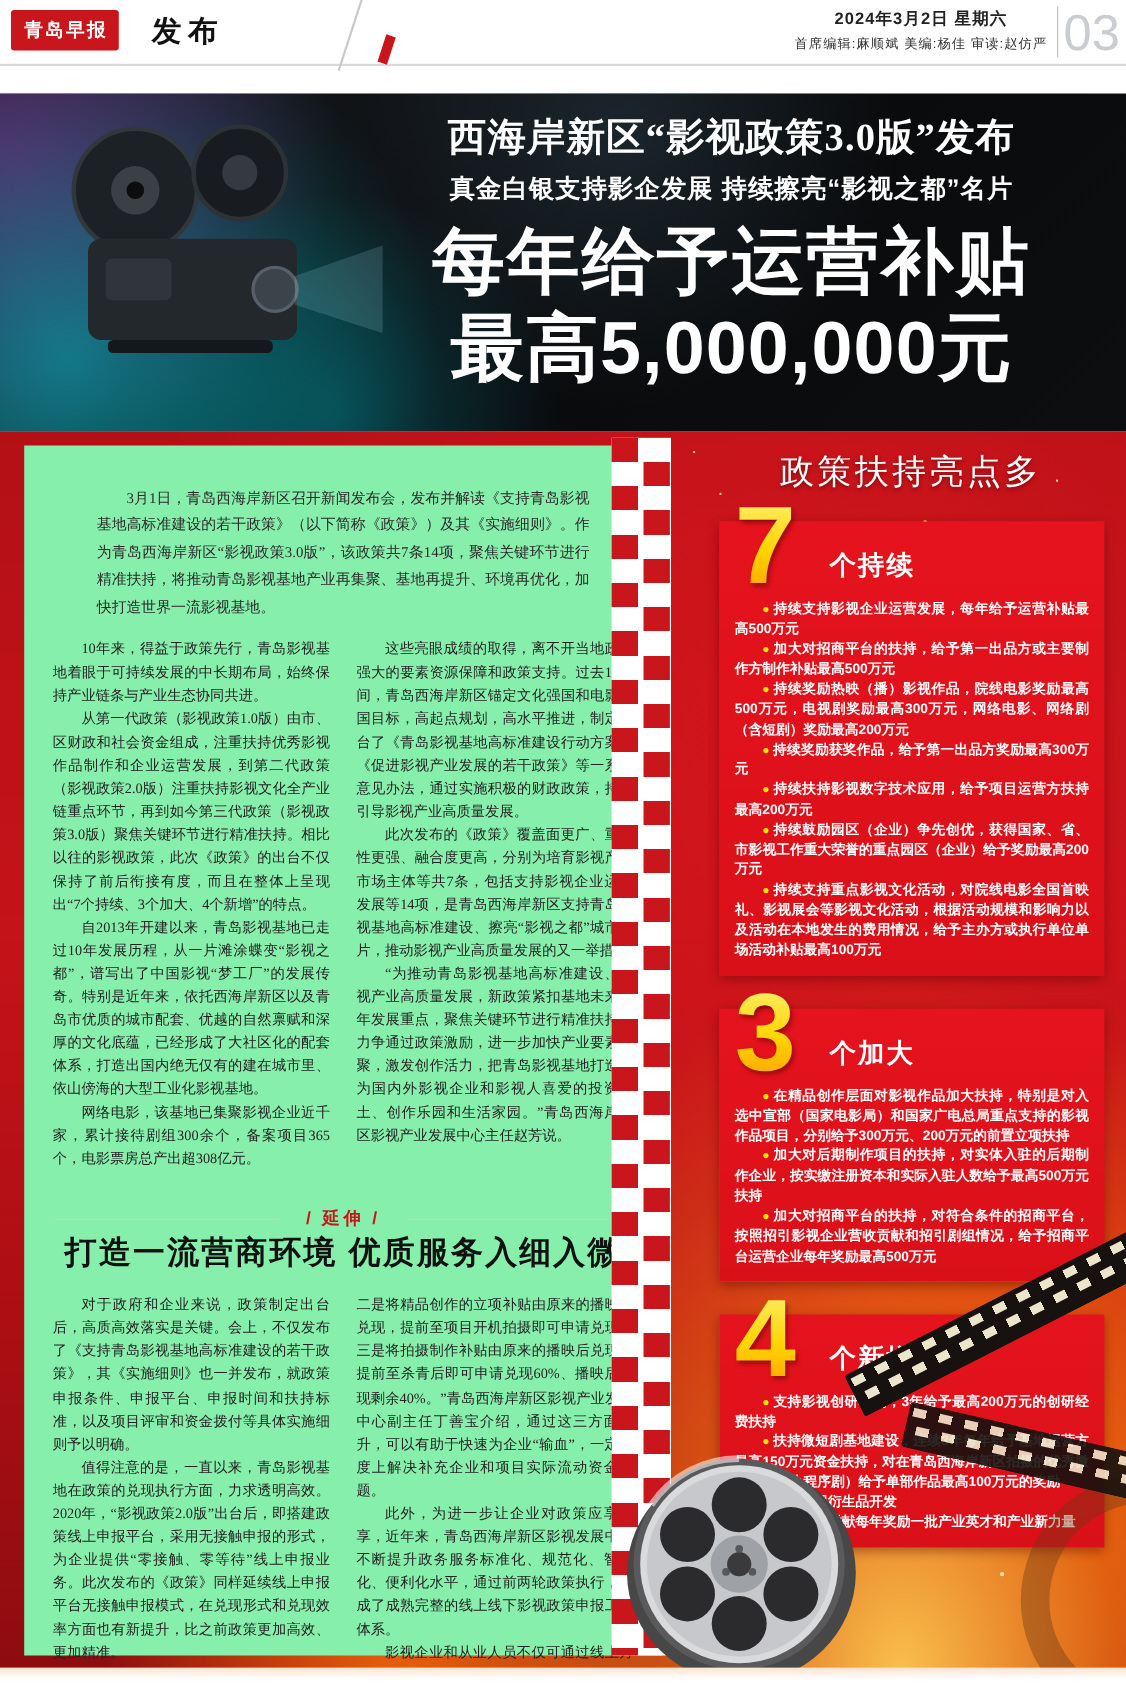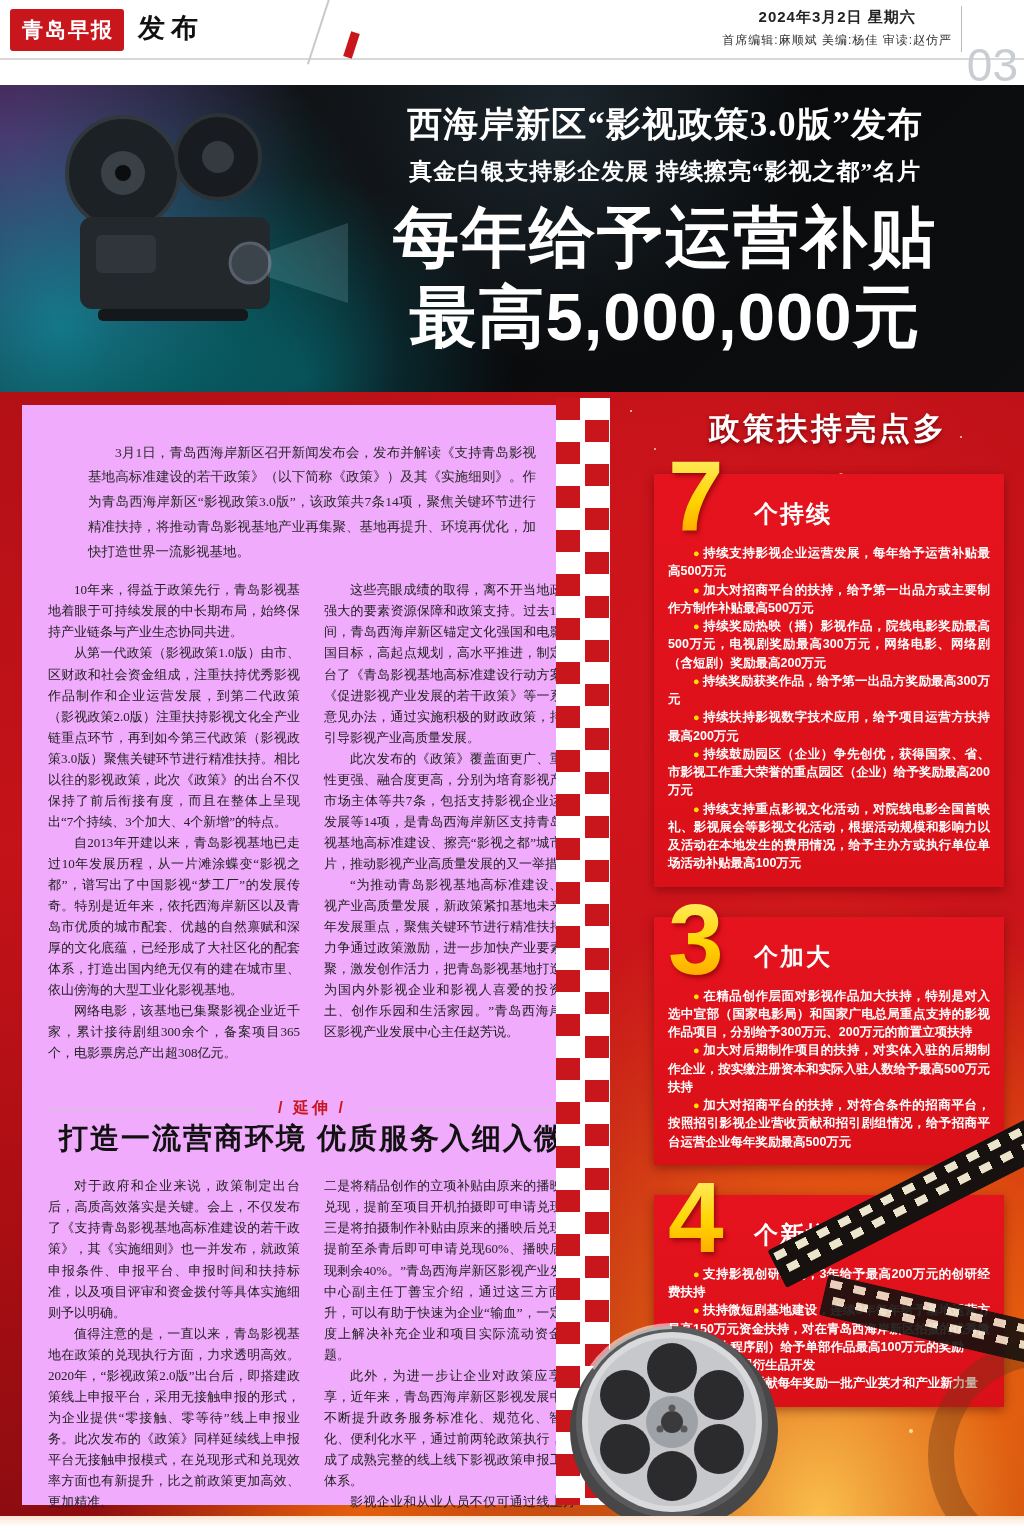--- a/index.html
+++ b/index.html
@@ -3,65 +3,65 @@
 <meta charset="utf-8">
 <style>
   html,body{margin:0;padding:0;}
   *{box-sizing:border-box;}
   body{font-family:"Liberation Sans",sans-serif;background:#777;}
   .page{position:relative;width:1024px;height:1531px;background:#fff;overflow:hidden;margin:0 auto;}
 
   
   .header{position:absolute;top:0;left:0;width:1024px;height:60px;background:#fff;border-bottom:2px solid #d9d9d9;}
   .brand{position:absolute;left:10px;top:9px;background:#c8161c;color:#fff;font-weight:bold;
-         font-size:21px;padding:7px 10px 7px 12px;letter-spacing:2px;border-radius:3px;
+         font-size:17px;padding:7px 10px 7px 12px;letter-spacing:2px;border-radius:3px;
          font-family:"Liberation Sans",sans-serif;}
   .section-name{position:absolute;left:138px;top:10px;font-size:27px;font-weight:bold;color:#111;letter-spacing:6px;}
   .slant-line{position:absolute;left:318px;top:-6px;width:2px;height:72px;background:#c9c9c9;transform:rotate(18deg);}
   .brush-mark{position:absolute;left:347px;top:32px;width:9px;height:26px;background:#c8161c;transform:rotate(18deg);}
   .header-right{position:absolute;right:72px;top:8px;text-align:center;}
   .header-date{font-size:15px;font-weight:bold;color:#222;letter-spacing:1px;}
   .header-editors{font-size:12px;color:#333;margin-top:5px;letter-spacing:1px;}
   .pageno-divider{position:absolute;right:62px;top:6px;width:1px;height:46px;background:#bbb;}
   .page-number{position:absolute;right:6px;top:2px;font-size:46px;color:#c9ccd1;font-weight:normal;
-               font-family:"Liberation Sans",sans-serif;margin-top:36px;}
+               font-family:"Liberation Sans",sans-serif;}
 
   
   .hero{position:absolute;top:85px;left:0;width:1024px;height:307px;
     background:
       radial-gradient(circle at 6% 78%, rgba(0,205,215,.55), transparent 34%),
       radial-gradient(circle at 1% 18%, rgba(215,0,170,.38), transparent 28%),
       radial-gradient(circle at 30% 95%, rgba(0,150,165,.35), transparent 26%),
       radial-gradient(circle at 55% 10%, rgba(40,60,70,.5), transparent 40%),
       linear-gradient(135deg,#15181c,#0a0b0d 60%,#0d0e10);}
   .hero-art{position:absolute;left:18px;top:10px;}
   .hero-text{position:absolute;right:34px;top:16px;width:650px;text-align:center;color:#fff;}
   .hero-k1{font-family:"Liberation Serif",serif;font-weight:bold;font-size:35px;letter-spacing:1px;}
-  .hero-k2{font-family:Liberation Serif, serif;font-weight:bold;font-size:23px;margin-top:8px;letter-spacing:1px;}
+  .hero-k2{font-family:Liberation Sans, sans-serif;font-weight:bold;font-size:23px;margin-top:8px;letter-spacing:1px;}
   .hero-h1{font-size:66px;font-weight:900;letter-spacing:2px;margin-top:16px;line-height:1.05;}
   .hero-h2{font-size:67px;font-weight:900;letter-spacing:1px;margin-top:10px;line-height:1.05;}
 
   
   .main-bg{position:absolute;top:392px;left:0;width:1024px;height:1139px;
     background:
       radial-gradient(ellipse at 80% 99%, rgba(255,200,80,.95), rgba(255,140,20,.55) 17%, transparent 40%),
       radial-gradient(ellipse at 35% 101%, rgba(255,120,10,.8), transparent 28%),
       radial-gradient(ellipse at 100% 82%, rgba(255,90,0,.5), transparent 32%),
       radial-gradient(ellipse at 70% 25%, #d3151c, transparent 60%),
       linear-gradient(180deg,#b31016,#c41319 40%,#ab0e13 72%,#8c0c10);}
   .sparkles{position:absolute;left:630px;top:410px;width:2px;height:2px;border-radius:50%;background:#ffe2a0;
     box-shadow: 24px 38px 0 0 #ffd98a, 120px 10px 0 0 #fff, 210px 64px 0 1px #ffcf70,
       330px 26px 0 0 #ffe7b0, 370px 120px 0 0 #ffd98a, 60px 190px 0 1px #ffdf9a,
       300px 240px 0 0 #fff, 160px 300px 0 0 #ffd06e, 350px 390px 0 1px #ffe2a0,
       40px 470px 0 0 #ffd98a, 250px 520px 0 0 #fff, 360px 620px 0 1px #ffcf70,
       90px 700px 0 0 #ffe7b0, 310px 760px 0 0 #ffd98a, 190px 860px 0 1px #ffdf9a,
       345px 920px 0 0 #fff, 30px 960px 0 0 #ffd06e, 280px 1020px 0 1px #ffe2a0;}
 
   
-  .article-panel{position:absolute;left:22px;top:405px;width:580px;height:1100px;background:#f0abfc;z-index:2;
+  .article-panel{position:absolute;left:22px;top:405px;width:580px;height:1100px;background:#86efac;z-index:2;
     padding:22px 26px 16px 26px;}
   .lead{font-family:"Liberation Serif",serif;font-size:13.5px;line-height:1.85;color:#2a2a2a;
     padding:0 40px;text-indent:2em;text-align:justify;}
   .body-cols{margin-top:14px;height:505px;column-count:2;column-gap:24px;column-fill:auto;overflow:hidden;
     font-family:"Liberation Serif",serif;font-size:13px;line-height:1.62;color:#222;text-align:justify;}
   .body-cols p{margin:0;text-indent:2em;}
   .ext-divider{margin-top:14px;display:flex;align-items:center;gap:24px;}
   .ext-divider .line{flex:1;height:1px;background:#ccc;}
   .ext-kicker{color:#c8161c;font-weight:bold;font-size:16px;letter-spacing:3px;}
   .ext-headline{text-align:center;font-size:29px;font-weight:900;color:#111;margin-top:0;letter-spacing:2px;}
@@ -71,21 +71,21 @@
 
   
   .sprocket{position:absolute;left:556px;top:398px;width:54px;height:1107px;z-index:3;background-color:#fff;
     background-image:
       repeating-linear-gradient(180deg,#c8161c 0 22px,transparent 22px 44px),
       repeating-linear-gradient(180deg,transparent 0 22px,#c8161c 22px 44px);
     background-size:24px 100%,24px 100%;background-position:0 0,29px 0;background-repeat:no-repeat;}
 
   
   .sidebar{position:absolute;left:632px;top:398px;width:392px;z-index:2;}
-  .sidebar-title{text-align:center;color:#fff;font-weight:700;font-size:31px;letter-spacing:3px;
+  .sidebar-title{text-align:center;color:#fff;font-weight:400;font-size:31px;letter-spacing:3px;
     margin-top:10px;text-shadow:0 2px 4px rgba(60,0,0,.55);}
   .panel{position:relative;background:linear-gradient(180deg,#e5131d,#da1019);margin:30px 20px 0 22px;
     padding:12px 14px 14px 14px;box-shadow:0 3px 10px rgba(70,0,0,.45);}
   .panel.first{margin-top:24px;}
   .panel-head{position:relative;height:52px;}
   .big-num{position:absolute;top:-40px;left:0px;font-size:100px;line-height:1;font-weight:900;
     background:linear-gradient(180deg,#fff176,#ffd400 55%,#ff9b00);-webkit-background-clip:text;
     background-clip:text;color:transparent;filter:drop-shadow(2px 3px 2px rgba(90,0,0,.5));}
   .panel-label{position:absolute;left:86px;top:12px;color:#fff;font-weight:900;font-size:24px;letter-spacing:2px;}
   .items{margin-top:6px;}

